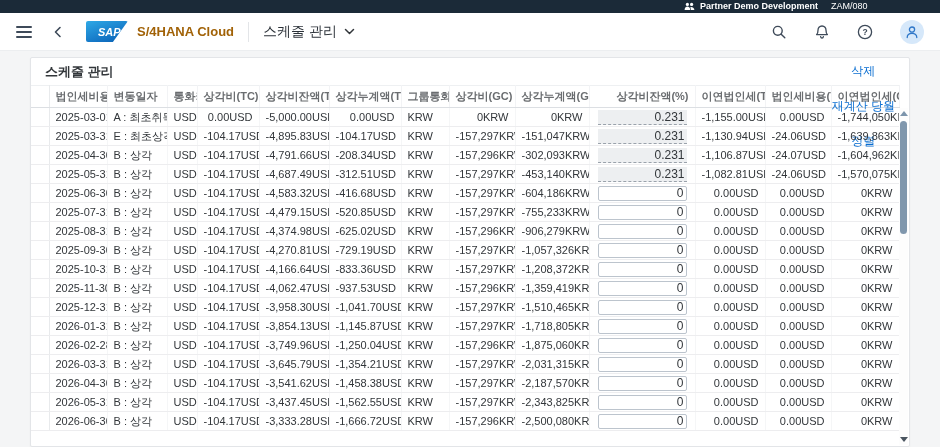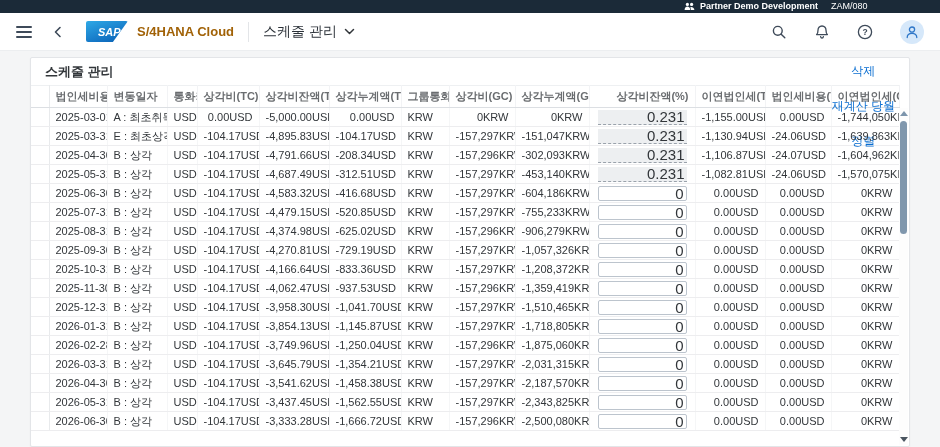--- a/index.html
+++ b/index.html
@@ -68,21 +68,21 @@
   tbody td {
     height: 19px; padding: 0 6px; border-bottom: 1px solid #ededef;
     border-right: 1px solid #f5f6f7; white-space: nowrap; overflow: hidden;
     color: #32363a;
   }
   .t-left { text-align: left; }
   .t-right { text-align: right; }
   .c-sel { border-right: 1px solid #e8eaec; }
   .c-input { padding: 0 8px; }
   .rate-input {
-    width: 100%; height: 15px; font-size: 15px; text-align: right;
+    width: 100%; height: 15px; font-size: 12px; text-align: right;
     font-family: inherit; color: #32363a; display: block;
   }
   .rate-input.ro { background: #edeff1; border: none; border-bottom: 1px dashed #9aa2ab; }
   .rate-input.ed { background: #fff; border: 1px solid #bcc4cd; border-radius: 2px; }
 
   
   .vscroll { position: absolute; top: 50px; bottom: 1px; right: 1px; width: 9px; background: #fdfdfd; }
   .vs-up { position: absolute; top: 3px; left: 1px; width: 0; height: 0;
     border-left: 4px solid transparent; border-right: 4px solid transparent;
     border-bottom: 5px solid #7d95ac; }

